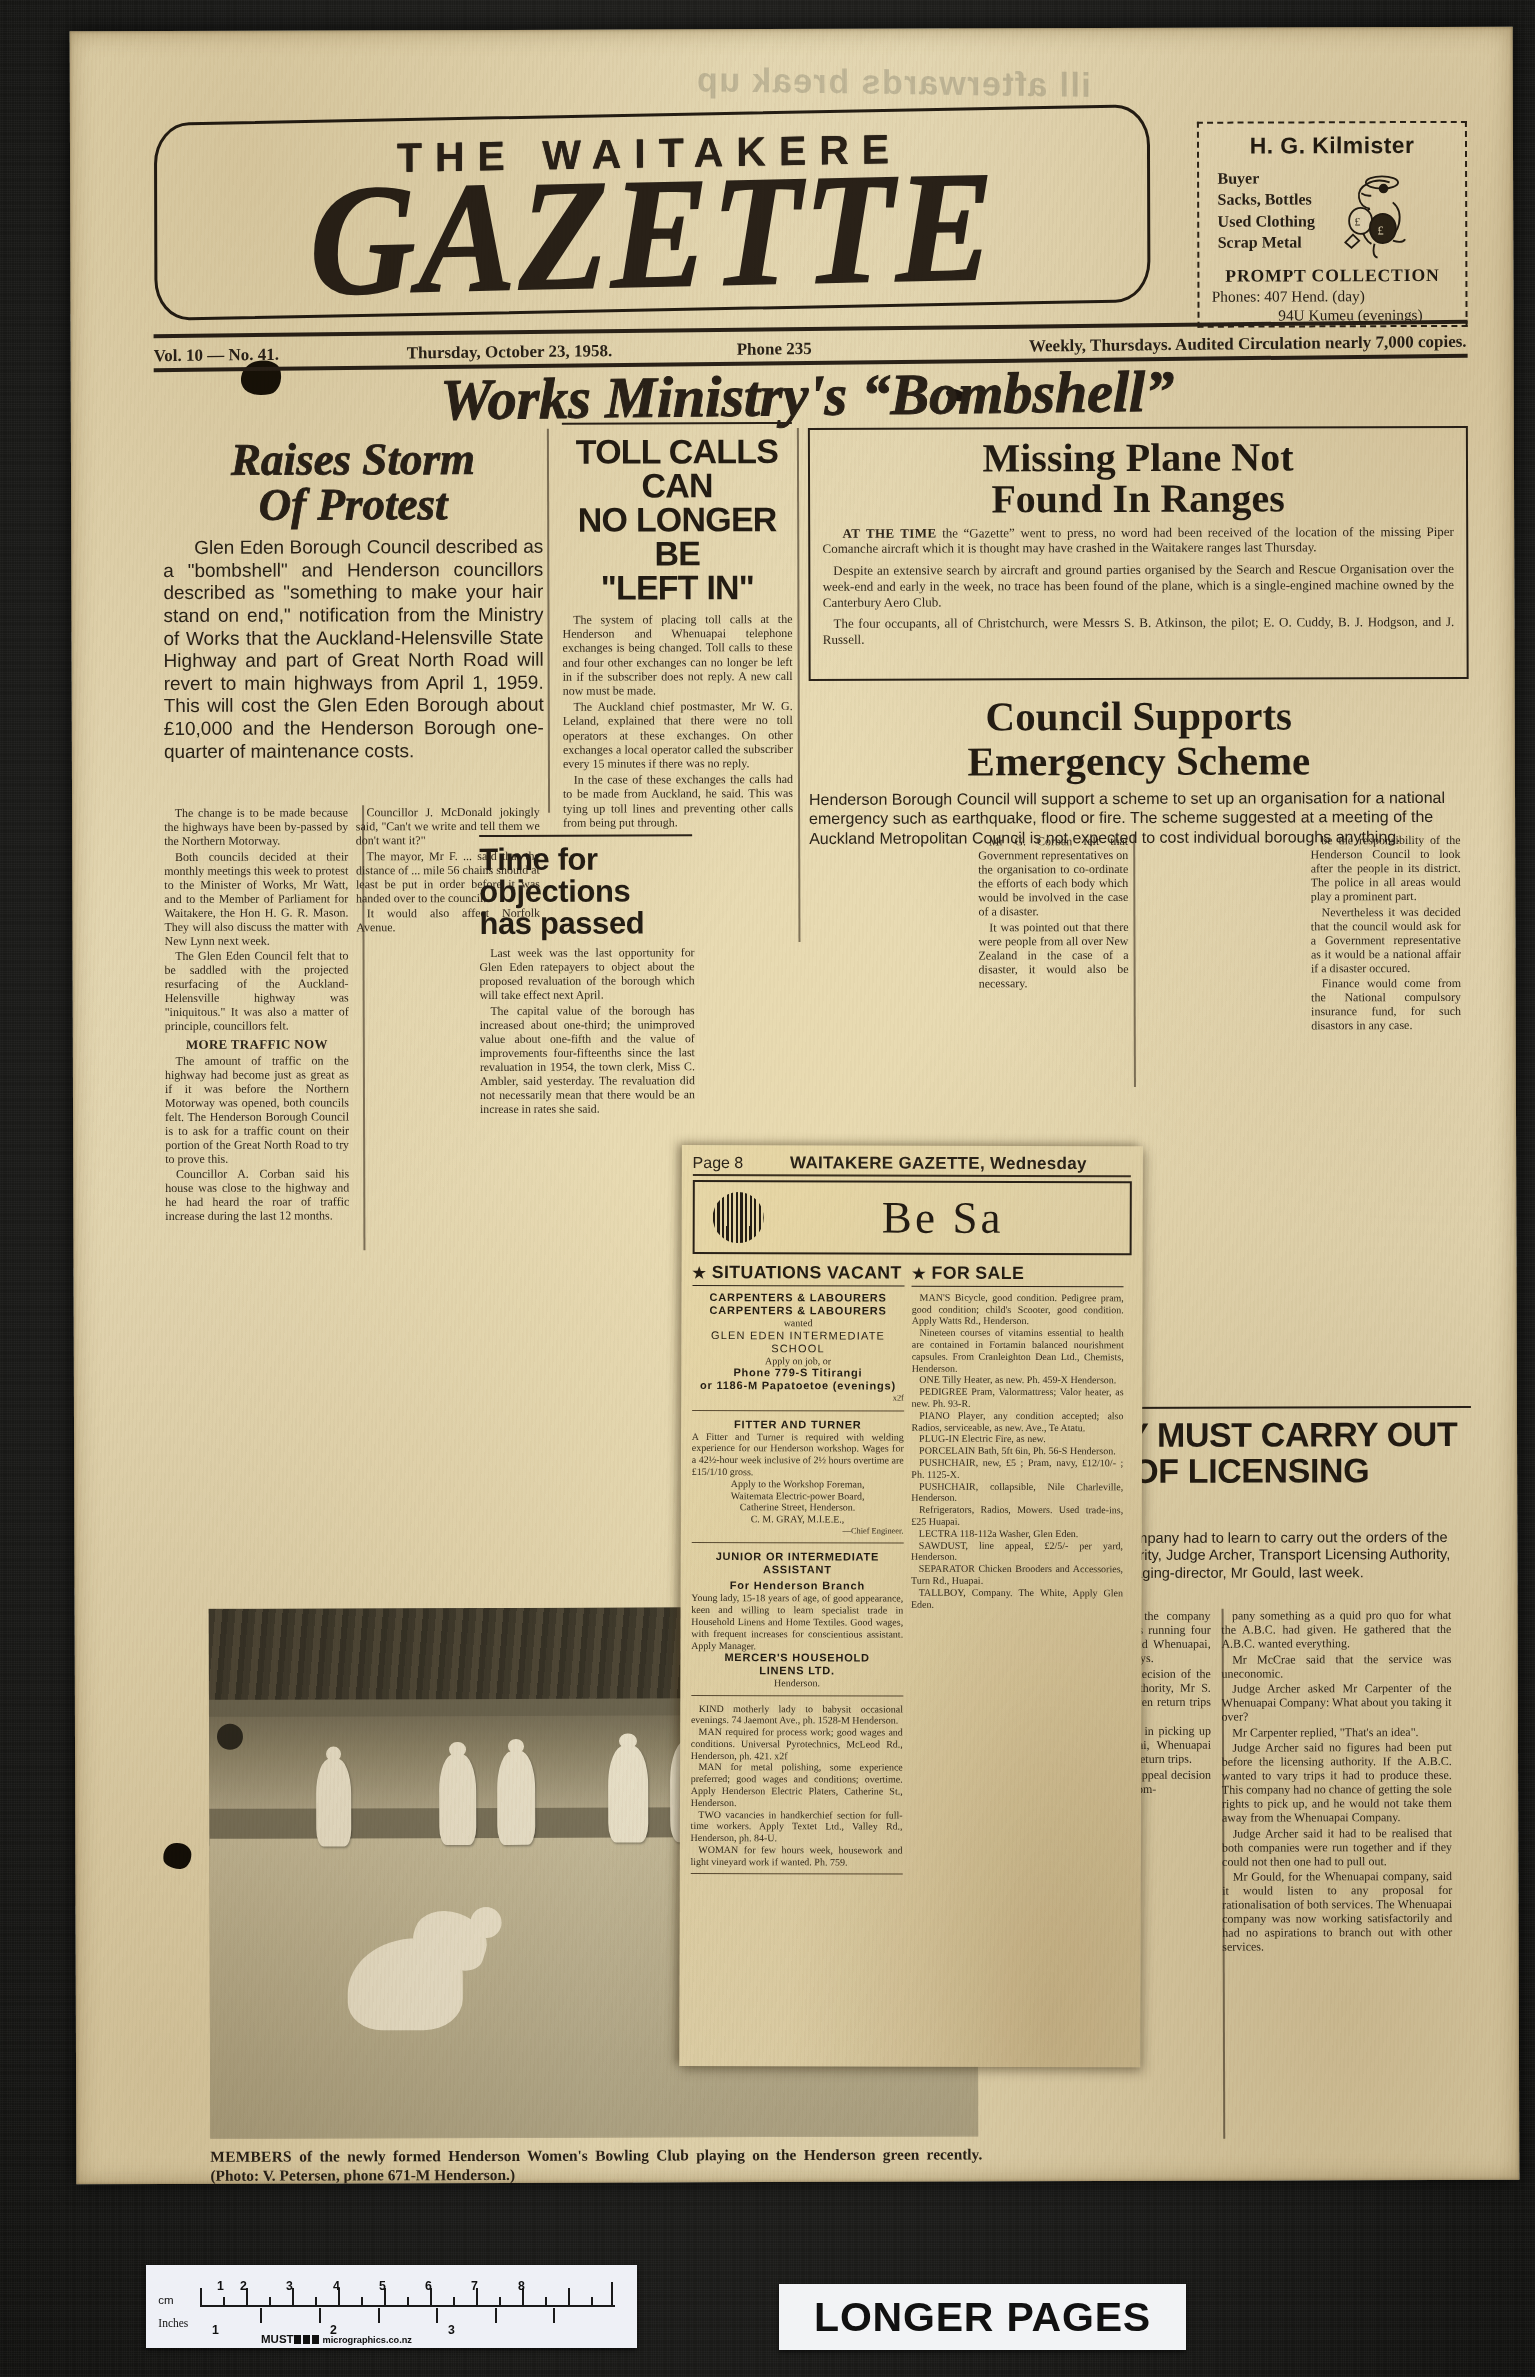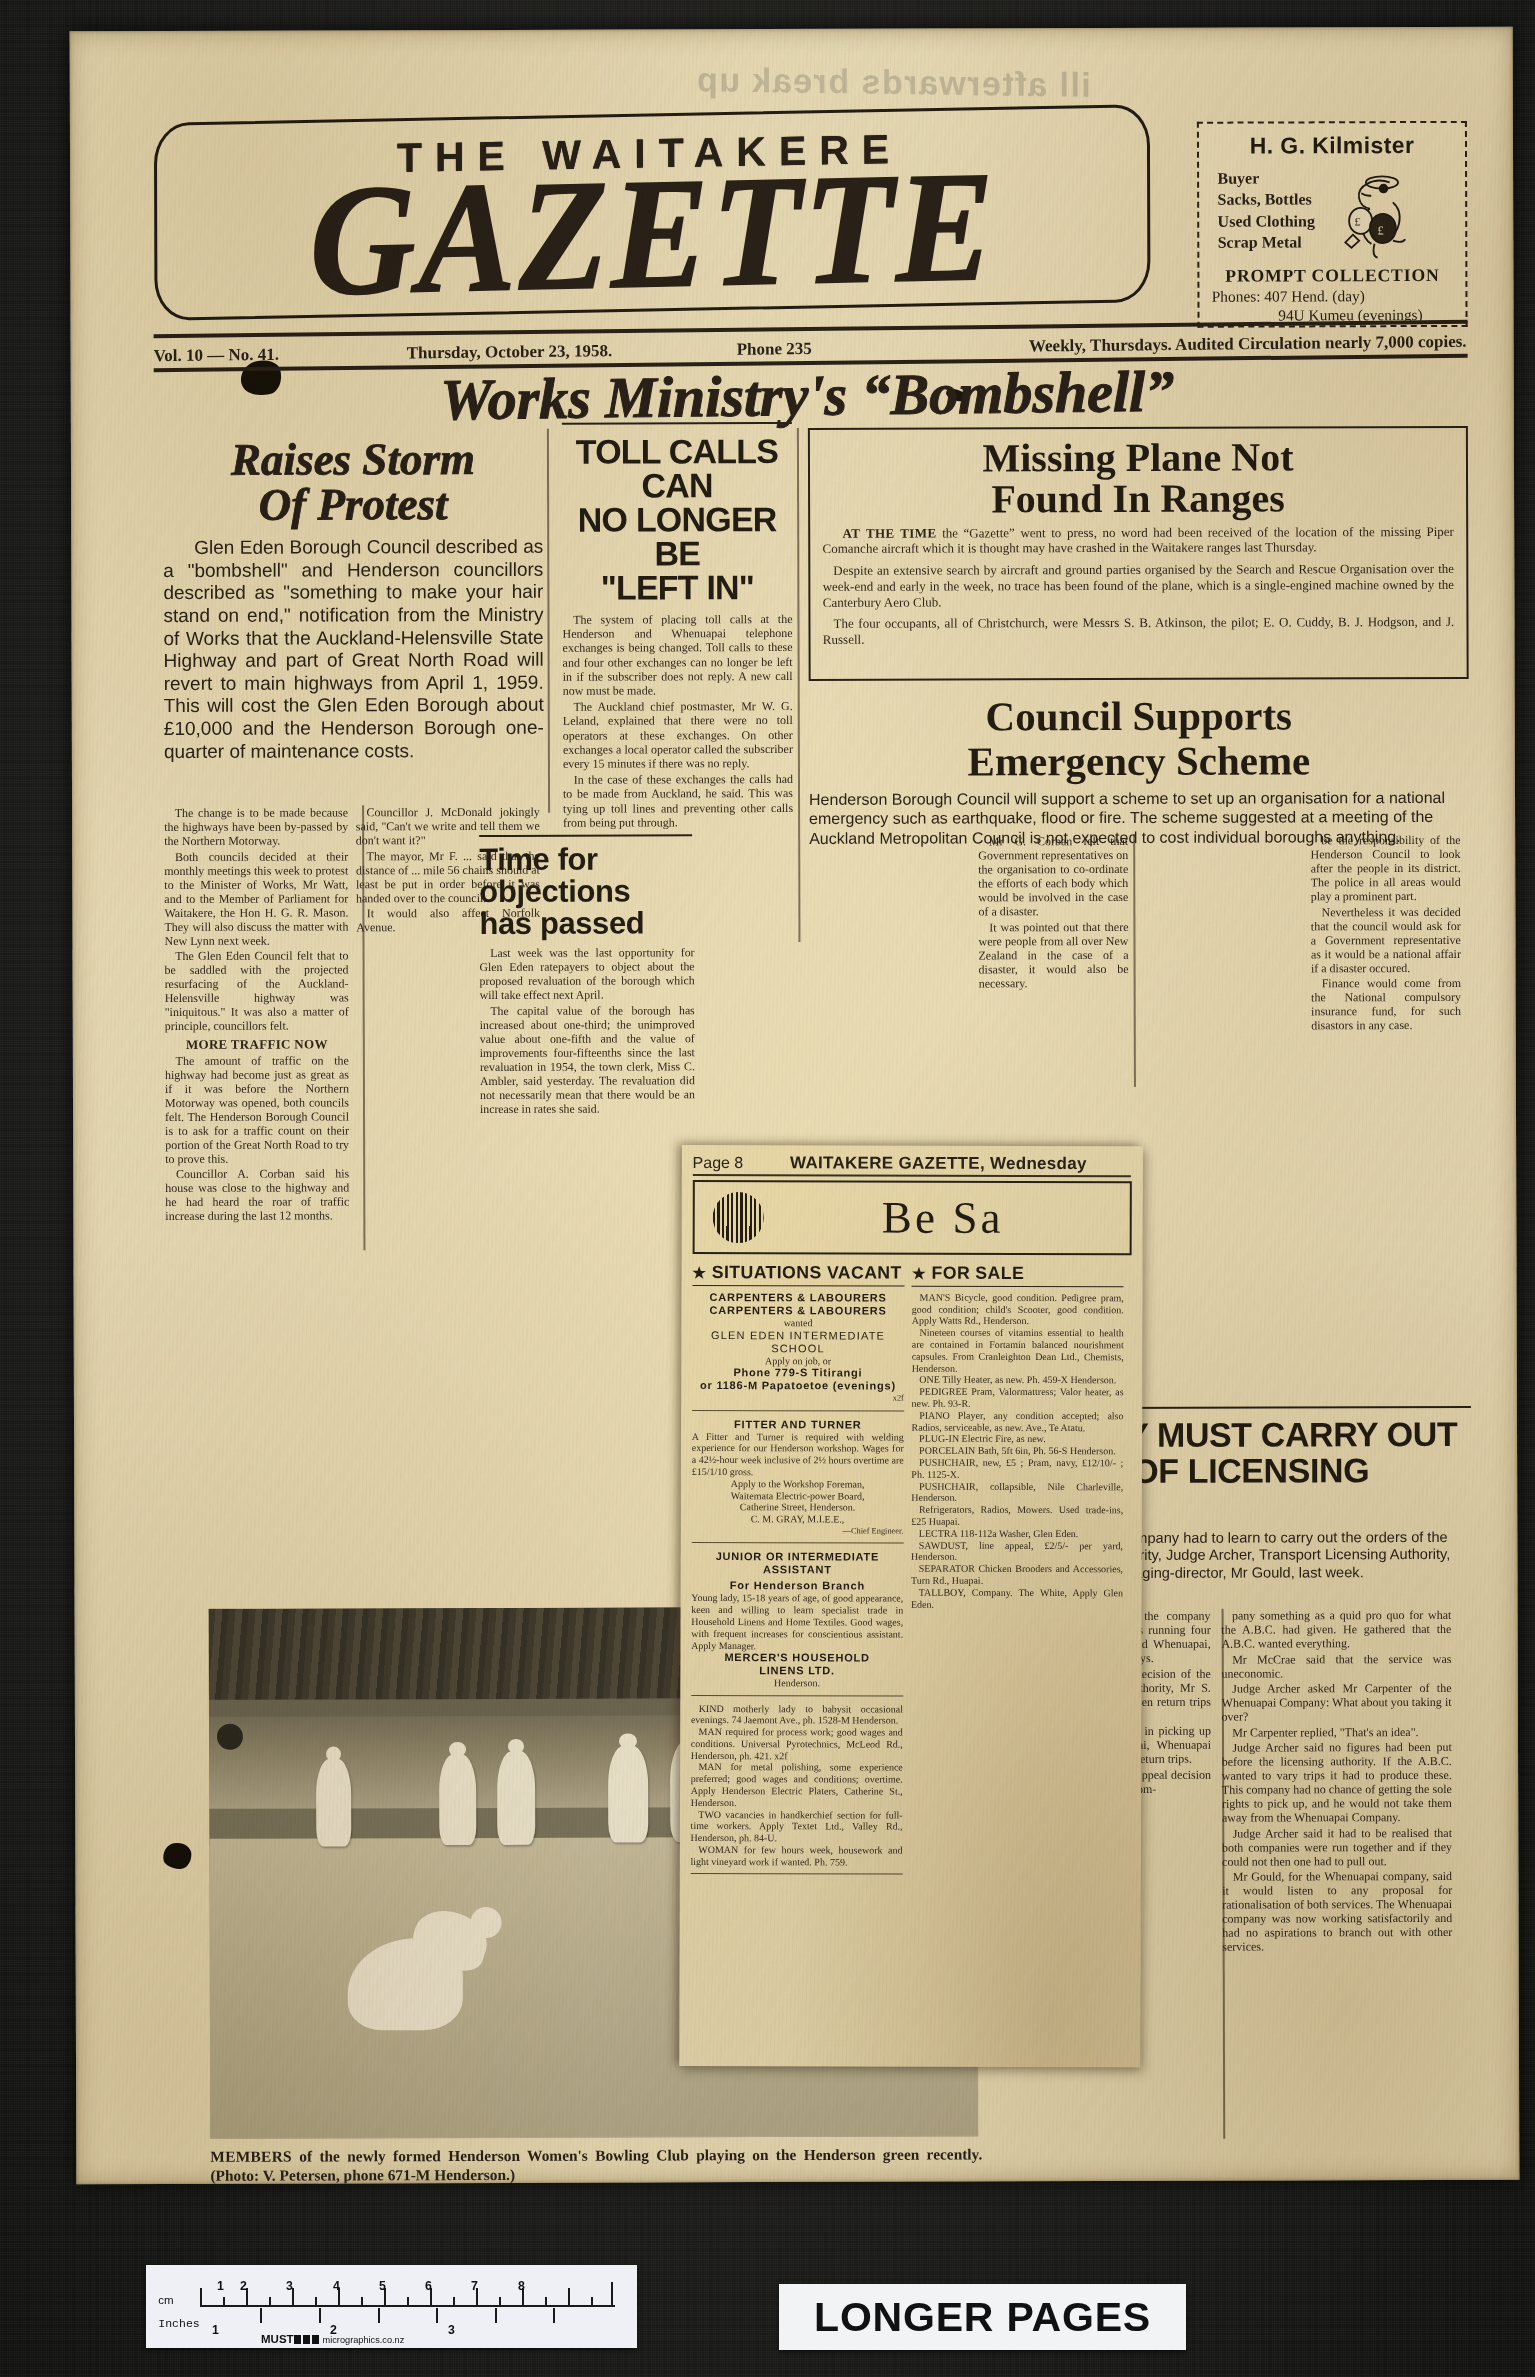--- a/index.html
+++ b/index.html
@@ -276,24 +276,24 @@
   }
 
   
   #scale{
     position:absolute;left:146px;top:2265px;width:491px;height:83px;
     background:#eef0f6;box-shadow:0 1.5px 4.6px rgba(0,0,0,.6);
   }
   #scale .ruleline{position:absolute;left:54px;top:40px;width:415px;height:2.3px;background:#1a1a1a;}
   #scale .tk{position:absolute;background:#1a1a1a;width:2.3px;}
   #scale .cmlbl{position:absolute;left:12.3px;top:29px;font-family:"Liberation Sans",sans-serif;font-size:11.5px;color:#111;}
-  #scale .inlbl{position:absolute;left:12.3px;top:52px;font-family:Liberation Mono, monospace;font-size:11.5px;color:#111;}
+  #scale .inlbl{position:absolute;left:12.3px;top:52px;font-family:Liberation Serif, serif;font-size:11.5px;color:#111;}
   #scale .num{position:absolute;font-family:"Liberation Sans",sans-serif;font-weight:bold;font-size:12.3px;color:#111;}
   #scale .brand{position:absolute;left:115px;top:68px;font-family:"Liberation Sans",sans-serif;font-weight:bold;font-size:11.5px;color:#111;}
-  #scale .brand small{font-weight:normal;font-size:9.2px;}
+  #scale .brand small{font-weight:bold;font-size:9.2px;}
   #scale .sq{display:inline-block;width:7px;height:8.4px;background:#111;margin:0 0.8px;vertical-align:-0.8px;}
   #damaged{
     position:absolute;left:779px;top:2284px;width:407px;height:66px;
     background:#f2f3f5;box-shadow:0 1.5px 4.6px rgba(0,0,0,.6);
     display:flex;align-items:center;justify-content:center;
     font-family:"Liberation Sans",sans-serif;font-weight:bold;font-size:41px;
     letter-spacing:0.8px;color:#111;
   }
 </style>
 </head>

